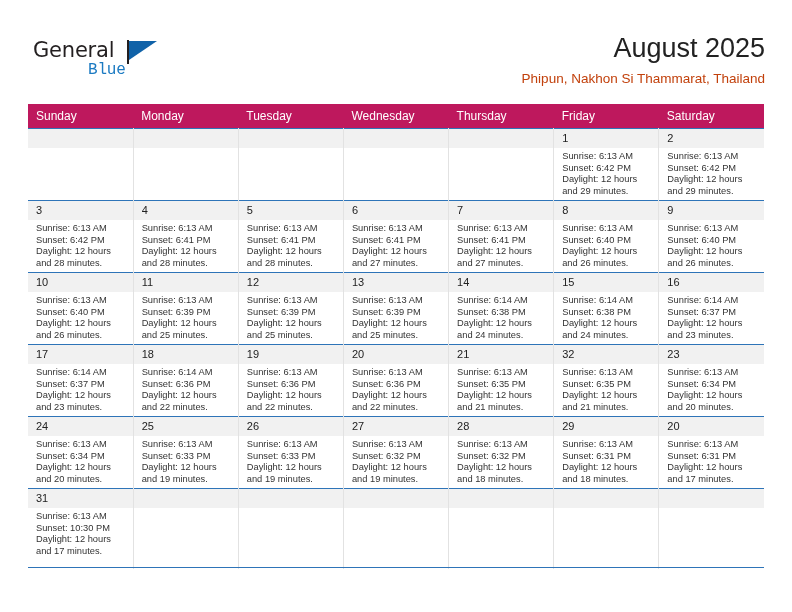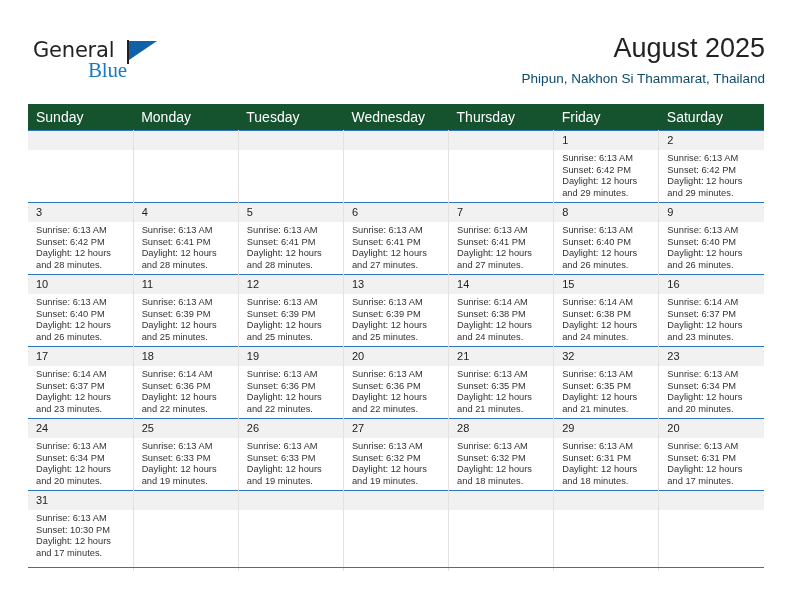--- a/index.html
+++ b/index.html
@@ -44,25 +44,25 @@
     font-size: 21px;
     color: #231f20;
     letter-spacing: -0.2px;
     line-height: 24px;
     font-family: "DejaVu Sans", sans-serif;
   }
   .logo-blue {
     position: absolute;
     left: 55px;
     top: 20px;
-    font-size: 21px;
+    font-size: 16px;
     color: #1b7ac2;
     letter-spacing: -0.2px;
     line-height: 24px;
-    font-family: Liberation Serif, serif;
+    font-family: Liberation Mono, monospace;
   }
   .logo-flag {
     position: absolute;
     left: 96px;
     top: 3px;
     width: 0;
     height: 0;
     border-left: 28px solid #1062a8;
     border-bottom: 19px solid transparent;
   }
@@ -82,39 +82,39 @@
     text-align: right;
   }
   .cal-title {
     font-size: 27px;
     color: #222222;
     line-height: 32px;
     white-space: nowrap;
   }
   .cal-subtitle {
     font-size: 13.5px;
-    color: #0c4a6e;
+    color: #c2410c;
     line-height: 18px;
     margin-top: 6px;
     white-space: nowrap;
   }
 
   
   .calendar {
     position: absolute;
     left: 28px;
     top: 104px;
     width: 736px;
     border-collapse: collapse;
     table-layout: fixed;
   }
   .calendar th {
-    background: #14532d;
+    background: #be185d;
     color: #ffffff;
-    font-size: 14px;
+    font-size: 12px;
     font-weight: normal;
     text-align: left;
     padding: 5px 0 5px 8px;
     height: 12px;
     border: none;
   }
   .calendar tr.week {
     border-top: 1px solid #2e74b8;
   }
   .calendar td {

